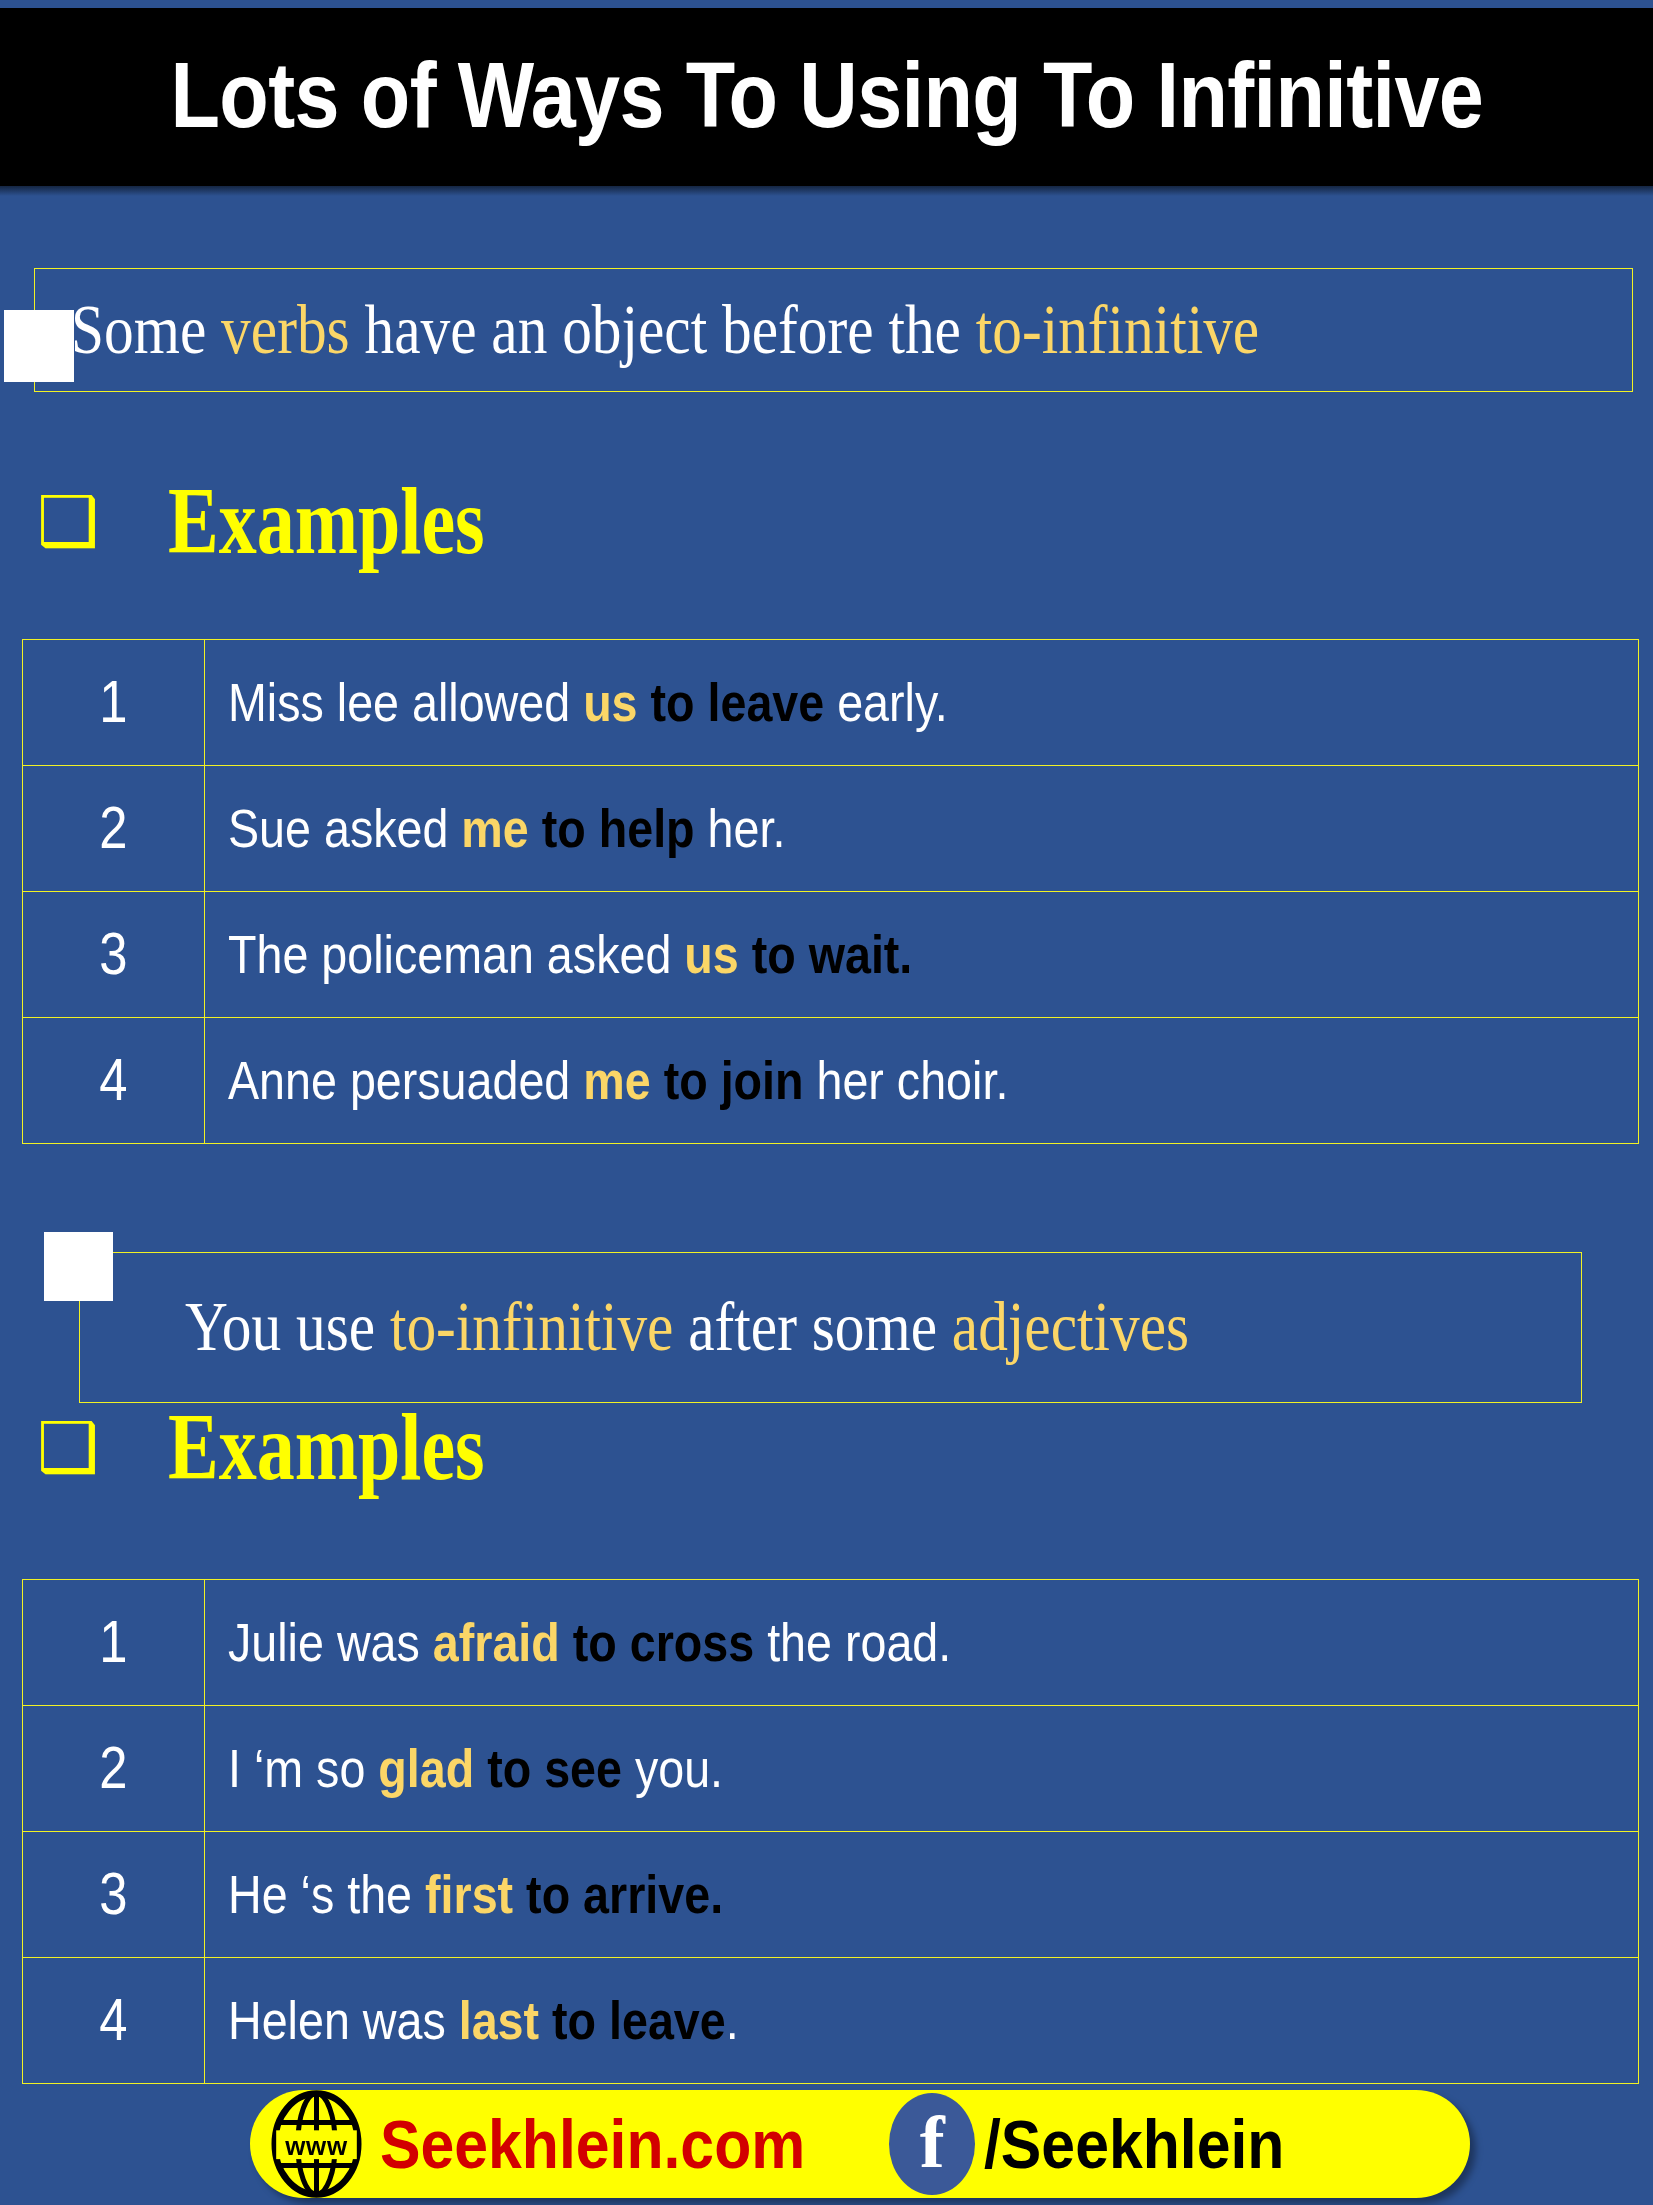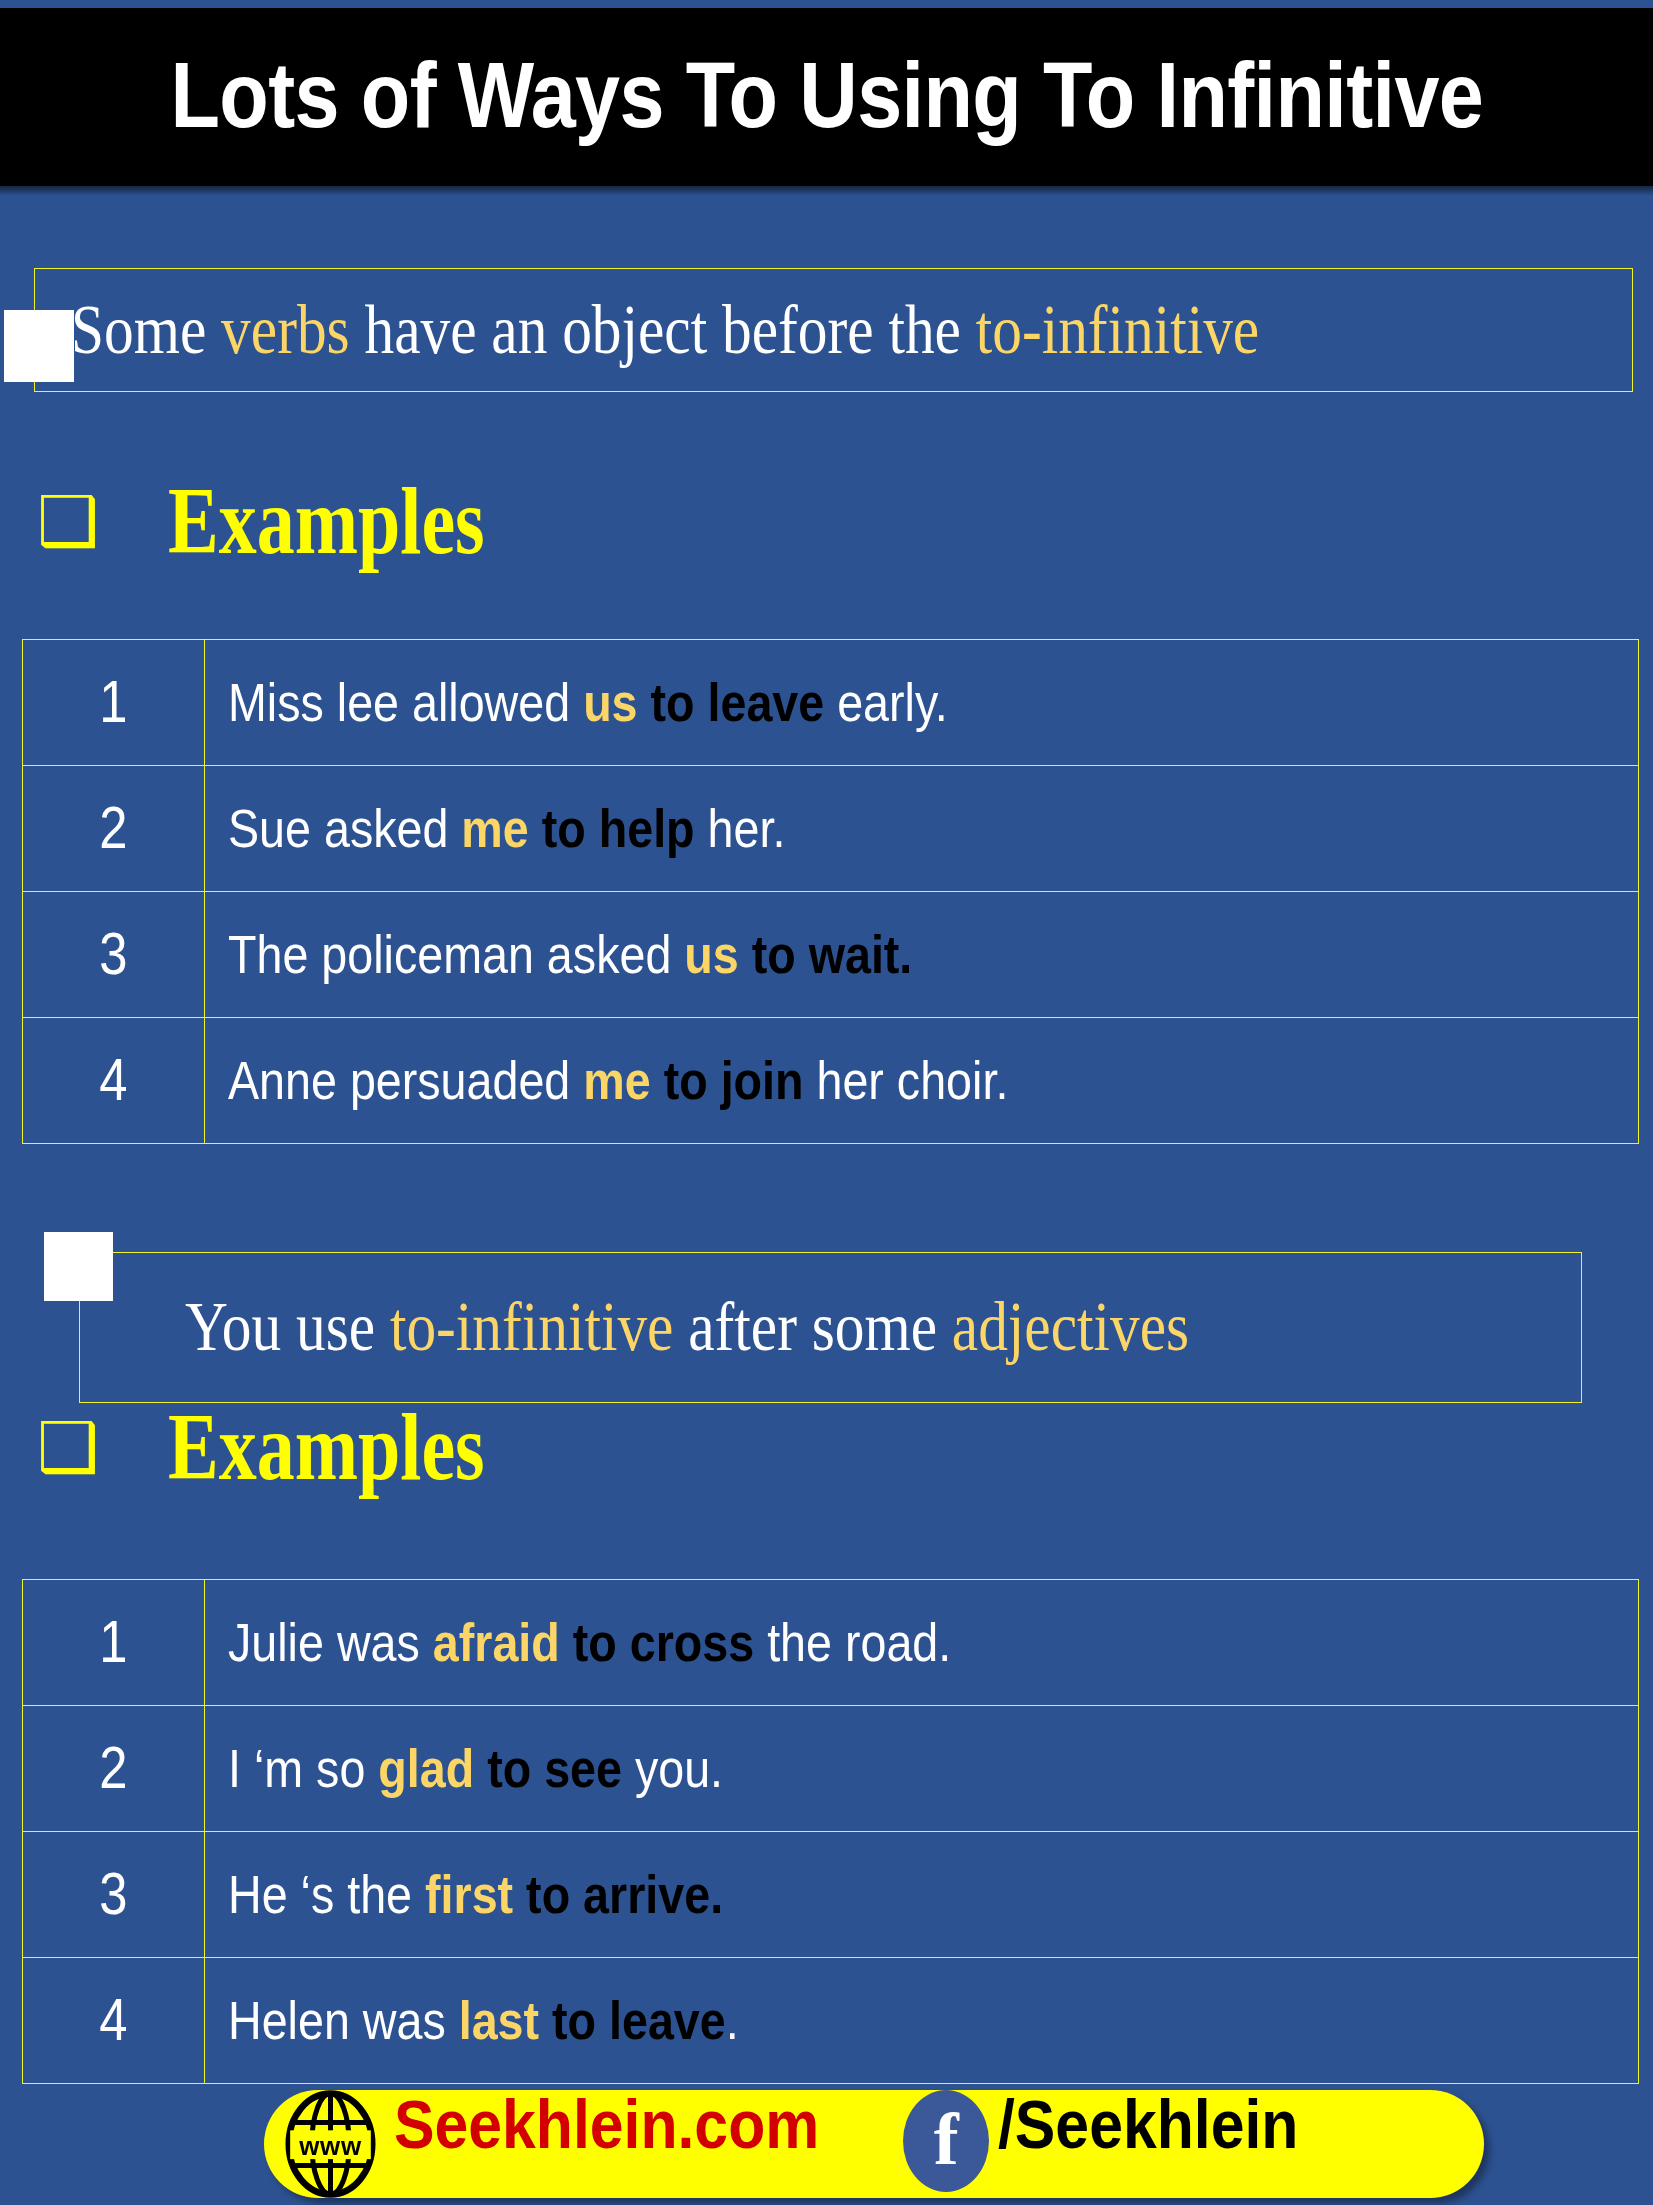--- a/index.html
+++ b/index.html
@@ -124,27 +124,27 @@
     display:inline-block;
     transform:scaleX(0.88);
     transform-origin:left center;
   }
   .w-gold{ color:#FBD667; font-weight:bold; }
   .w-black{ color:#000000; font-weight:bold; }
 
   
   .footer{
     position:absolute;
-    left:264px; top:2090px;
+    left:250px; top:2090px;
     width:1220px; height:108px;
     background:#FFFF00;
     border-radius:55px;
     box-shadow:5.7px 5.7px 7.2px rgba(0,0,0,0.35);
     display:flex;
-    align-items:flex-start;
+    align-items:center;
     padding-left:16px;
   }
   .globe-icon{
     width:101px; height:108px;
     flex:0 0 101px;
     position:relative;
   }
   .site-name{
     font-family:"Liberation Sans", sans-serif;
     font-weight:bold;

